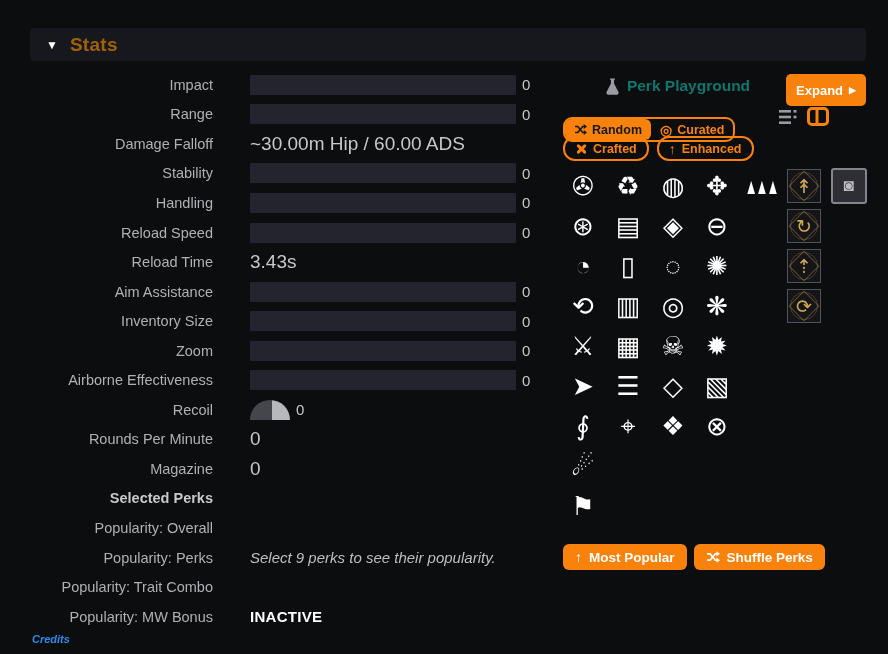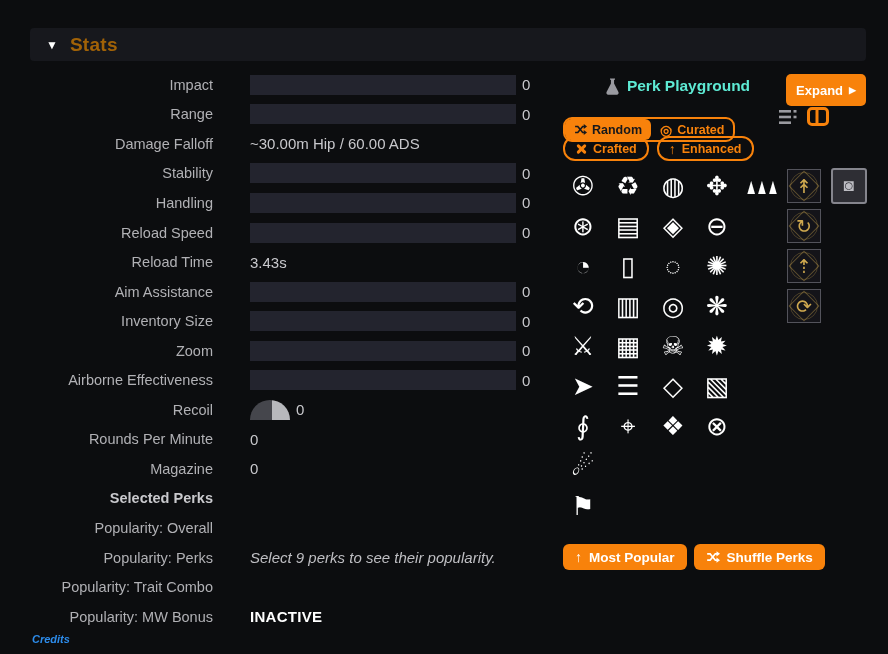--- a/index.html
+++ b/index.html
@@ -20,33 +20,33 @@
   .stats-title{color:#a16207;font-weight:bold;font-size:19px;letter-spacing:.3px;}
 
   
   .left-panel{position:absolute;left:30px;top:70px;width:515px;}
   .stat-row{display:flex;align-items:center;height:29.55px;margin-left:28px;}
   .stat-label{width:155px;text-align:right;color:#b1b1b5;font-size:14.5px;flex:none;white-space:nowrap;}
   .stat-label.bold-label{font-weight:bold;color:#c9c9cd;}
   .stat-cell{margin-left:37px;display:flex;align-items:center;flex:1;}
   .stat-bar{width:266px;height:20px;background:#23242e;flex:none;}
   .stat-num{color:#c8c8cc;font-size:15px;margin-left:6px;}
-  .stat-text{color:#c8c8cc;font-size:15px;}
+  .stat-text{color:#c8c8cc;font-size:19px;}
   .stat-italic{color:#bfbfc3;font-size:15px;font-style:italic;}
   .stat-strong{color:#fff;font-weight:bold;font-size:15px;letter-spacing:.3px;}
   .recoil-pie{width:40px;height:20px;border-radius:20px 20px 0 0;flex:none;
     background:linear-gradient(90deg,#45464c 0 55%,#b7b8bc 55% 100%);}
   .credits{position:absolute;left:32px;top:633px;color:#2d8ceb;font-size:11px;
     font-style:italic;font-weight:bold;text-decoration:none;cursor:pointer;}
 
   
   .right-panel{position:absolute;left:563px;top:74px;width:303px;}
   .pg-header{position:relative;height:24px;display:flex;align-items:center;justify-content:center;padding-right:74px;}
   .flask{color:#9a9aa0;display:flex;align-items:center;}
-  .pg-title{color:#5eead4;font-weight:bold;font-size:15.5px;margin-left:7px;white-space:nowrap;}
+  .pg-title{color:#0f766e;font-weight:bold;font-size:15.5px;margin-left:7px;white-space:nowrap;}
   .expand-btn{position:absolute;right:0;top:0;height:32px;background:var(--orange);
     border:none;border-radius:5px;color:#fff;font-weight:bold;font-size:13px;
     display:flex;align-items:center;gap:6px;padding:0 10px;cursor:pointer;
     font-family:"Liberation Sans",sans-serif;}
   .expand-btn .tri{font-size:9px;line-height:1;}
 
   .controls-row{margin-top:6px;display:flex;align-items:center;height:25px;}
   .seg{display:flex;align-items:flex-end;border:2px solid var(--orange);border-radius:9px;background:transparent;margin-top:26px;}
   .seg-btn{display:flex;align-items:center;gap:5px;font-weight:bold;font-size:12.5px;
     padding:0 9px;border:none;background:transparent;cursor:pointer;height:21px;

